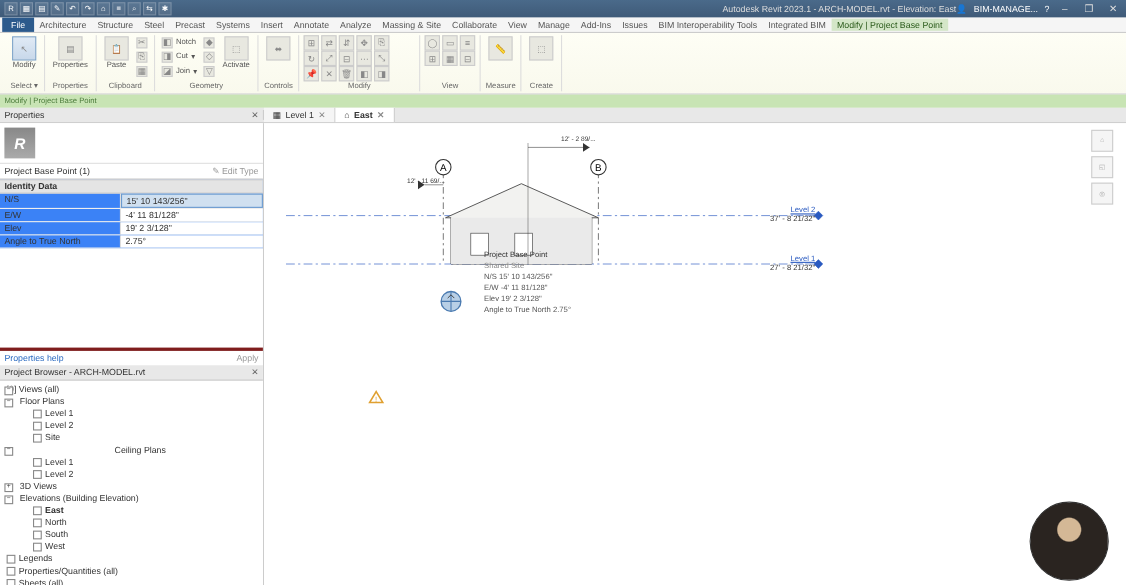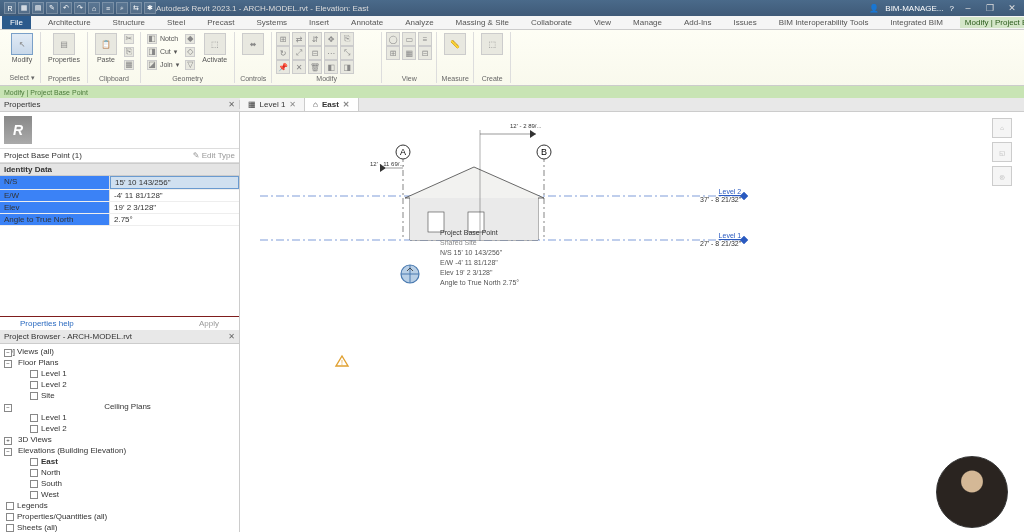--- a/index.html
+++ b/index.html
@@ -1,25 +1,25 @@
 <!DOCTYPE html>
 <html><head>
 <meta charset="utf-8">
 <style>
   * { box-sizing: border-box; margin: 0; padding: 0; font-family: "Segoe UI", Arial, sans-serif; }
   body { width: 1024px; height: 532px; overflow: hidden; background: #fafafa; font-size: 9px; color: #333; position: relative; }
   
   .titlebar { height: 16px; background: linear-gradient(#4a6a8a,#3f5a78); display: flex; align-items: center; padding: 0 4px; color: #fff; font-size: 8px; }
   .titlebar .qat { display: flex; gap: 2px; }
   .titlebar .qat span { width: 12px; height: 12px; background: rgba(255,255,255,0.1); border: 1px solid rgba(255,255,255,0.2); display:flex;align-items:center;justify-content:center;font-size:7px; }
-  .titlebar .center { flex: 1; text-align: left; color:#ddd; }
+  .titlebar .center { flex: 1; text-align: right; color:#ddd; }
   .titlebar .user { display:flex;gap:6px;align-items:center; }
   .titlebar .win-btn { width:16px;height:12px;display:inline-flex;align-items:center;justify-content:center;color:#ddd;font-size:9px; }
   
-  .menubar { height: 14px; background: #f5f5f5; border-bottom: 1px solid #ccc; display:flex; align-items:center; padding: 0 2px; gap:12px; font-size:8px; }
+  .menubar { height: 14px; background: #f5f5f5; border-bottom: 1px solid #ccc; display:flex; align-items:center; padding: 0 2px; gap:0; font-size:8px; }
   .menubar .file { background:#2c5a8c; color:#fff; padding:1px 8px; height:100%; display:flex;align-items:center; }
   .menubar .tab { padding: 1px 5px; color:#555; white-space:nowrap; }
   .menubar .tab.active { background:#d4e6c8; color:#2a5a1a; }
   
   .ribbon { height: 56px; background: linear-gradient(#fefef5,#f9f9ed); border-bottom:1px solid #ccc; display:flex; padding:2px 4px; gap:0; }
   .ribbon .panel { border-right:1px solid #ddd; display:flex; flex-direction:column; padding:0 4px; }
   .ribbon .panel .tools { flex:1; display:flex; gap:2px; align-items:flex-start; }
   .ribbon .panel .label { font-size:7px; text-align:center; color:#666; padding:1px 0; }
   .ribbon .tool { display:flex; flex-direction:column; align-items:center; padding:1px 3px; font-size:7px; color:#555; gap:1px; }
   .ribbon .tool.big .ico { width:22px;height:22px; }
@@ -47,21 +47,21 @@
   .type-sel { padding:4px; display:flex; gap:4px; align-items:center; background:#fff; border-bottom:1px solid #ddd; }
   .type-sel .thumb { width:28px;height:28px;background:linear-gradient(#888,#aaa);display:flex;align-items:center;justify-content:center;color:#fff;font-size:14px;font-weight:bold;font-style:italic; }
   .instance-row { display:flex; padding:2px 4px; font-size:8px; background:#fff; border-bottom:1px solid #ddd; }
   .instance-row .edit-type { margin-left:auto; color:#999; }
   .prop-grid { background:#3b82f6; }
   .prop-grid .group-head { background:#e4e4e4; padding:1px 4px; font-size:8px; font-weight:bold; border-top:1px solid #ccc; border-bottom:1px solid #ccc; }
   .prop-grid .row { display:flex; border-bottom:1px solid #eee; font-size:8px; }
   .prop-grid .row .k { width:110px; padding:1px 4px; border-right:1px solid #ddd; }
   .prop-grid .row .v { flex:1; padding:1px 4px; background:#fff; }
   .prop-grid .row .v.sel { background:#d0e0f0; border:1px solid #6a9acf; }
-  .prop-footer { display:flex; padding:2px 20px; font-size:8px; color:#2a6ac0; background:#fff; border-top:1px solid #7f1d1d; }
+  .prop-footer { display:flex; padding:2px 4px; font-size:8px; color:#2a6ac0; background:#fff; border-top:3px solid #7f1d1d; }
   .prop-footer .apply { margin-left:auto; color:#999; }
   
   .browser-panel { flex:1; display:flex; flex-direction:column; overflow:hidden; }
   .tree { flex:1; background:#fff; padding:2px; font-size:8px; overflow:auto; }
   .tree .node { padding:0 0 0 12px; line-height:11px; position:relative; white-space:nowrap; }
   .tree .node::before { content:''; position:absolute; left:2px; top:3px; width:6px;height:6px;border:1px solid #888;font-size:6px;line-height:5px;text-align:center;background:#fff; }
   .tree .node.leaf::before { content:none; }
   .tree .node.open::before { content:'−'; }
   .tree .node.closed::before { content:'+'; }
   .tree .ck { display:inline-block;width:8px;height:8px;border:1px solid #888;margin-right:3px;vertical-align:middle;background:#fff; }

